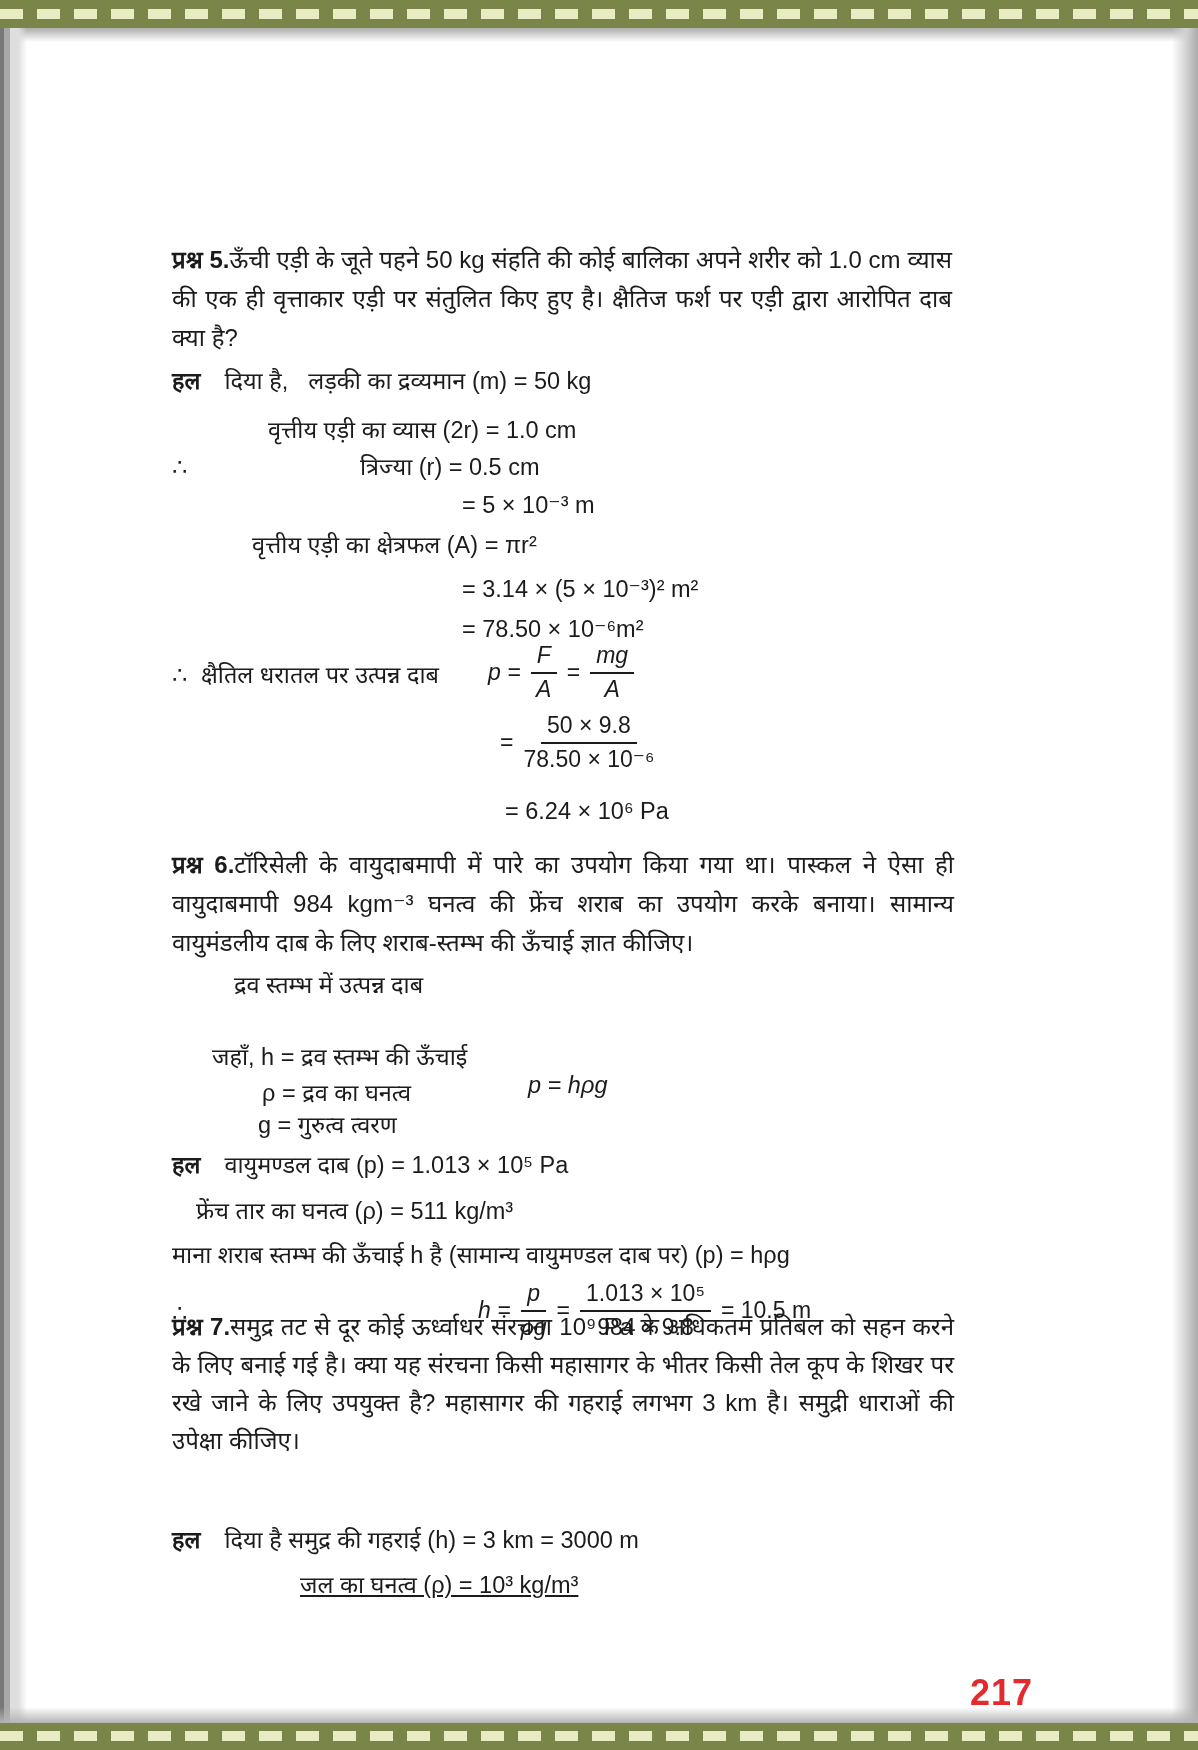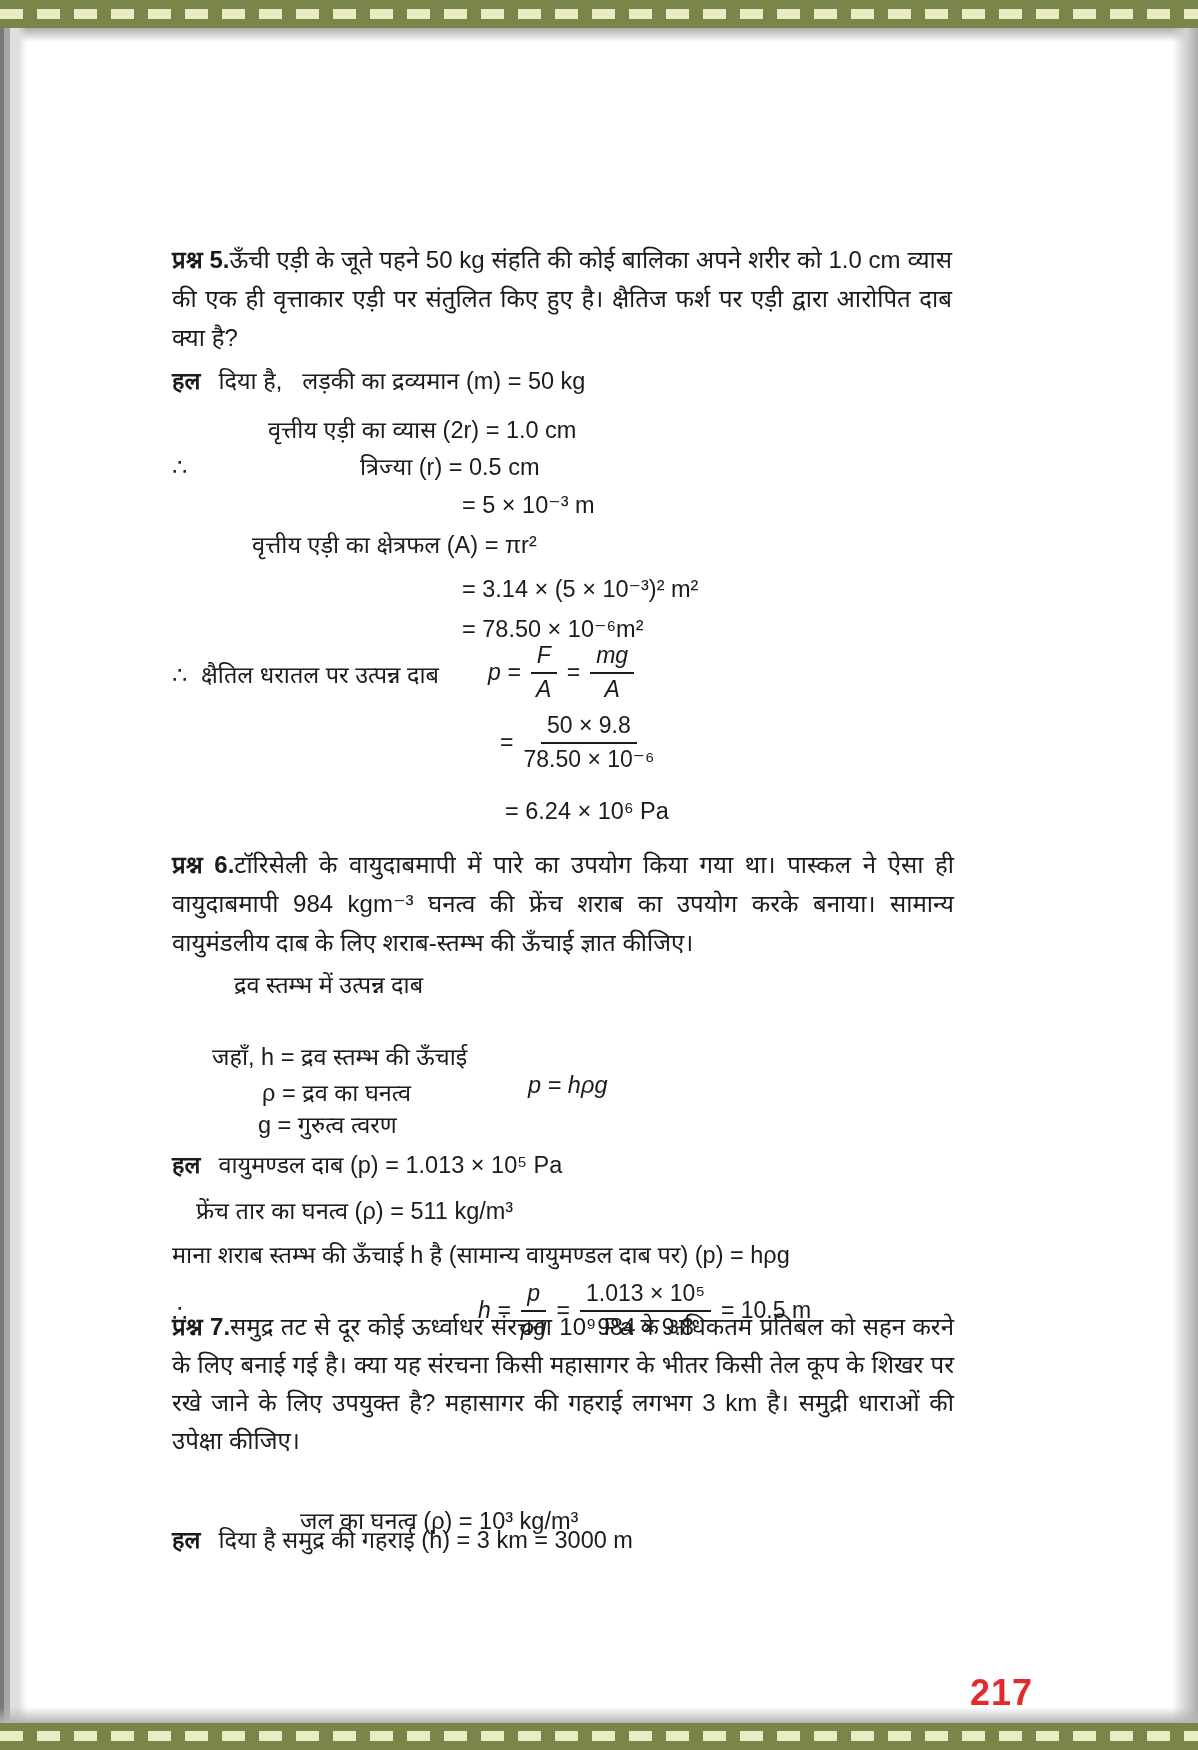--- a/index.html
+++ b/index.html
@@ -22,21 +22,21 @@
     background:linear-gradient(to top,#b4b4b4,rgba(255,255,255,0));}
   .shadow-left{position:absolute;left:0;top:28px;height:1695px;width:28px;
     background:linear-gradient(to right,#787878 0 4px,#a8a8a8 4px 10px,#dedede 10px 18px,rgba(255,255,255,0) 27px);}
   .shadow-right{position:absolute;right:0;top:28px;height:1695px;width:26px;
     background:linear-gradient(to left,#ababab,#d2d2d2 45%,rgba(255,255,255,0));}
   .para{position:absolute;text-align:justify;text-align-last:left;
     font-size:24px;line-height:39px;}
   .row{position:absolute;white-space:nowrap;font-size:23.5px;line-height:1.3;}
   .flexrow{display:flex;align-items:baseline;}
   .qlabel{font-weight:700;}
-  .sol-label{font-weight:700;margin-right:18px;}
+  .sol-label{font-weight:700;margin-right:24px;}
   .gap24{margin-right:20px;}
   .frow{position:absolute;display:flex;align-items:center;gap:10px;
     font-size:23px;white-space:nowrap;}
   .it{font-style:italic;}
   .up{font-style:normal;}
   .frac{display:inline-flex;flex-direction:column;align-items:center;line-height:1.2;}
   .frac .num{padding:0 6px 2px;border-bottom:2px solid #1b1b1b;}
   .frac .den{padding-top:2px;}
   .pagenum{position:absolute;left:970px;top:1672px;font-size:36px;font-weight:700;
     color:#e32b2f;letter-spacing:1px;text-align:right;}
@@ -145,15 +145,15 @@
 
 <div class="para" style="left:172px;top:1308px;width:782px;line-height:38px;">
   <span class="qlabel">प्रश्न 7.</span><span>समुद्र तट से दूर कोई ऊर्ध्वाधर संरचना 10⁹ Pa के अधिकतम प्रतिबल को सहन करने के लिए बनाई गई है। क्या यह संरचना किसी महासागर के भीतर किसी तेल कूप के शिखर पर रखे जाने के लिए उपयुक्त है? महासागर की गहराई लगभग 3 km है। समुद्री धाराओं की उपेक्षा कीजिए।</span>
 </div>
 
 <div class="row flexrow" style="left:172px;top:1525px;">
   <span class="sol-label">हल</span>
   <span>दिया है समुद्र की गहराई (h) = 3 km = 3000 m</span>
 </div>
 
-<div class="row" style="left:300px;top:1506px;">जल का घनत्व (ρ) = 10³ kg/m³</div>
+<div class="row" style="left:300px;top:1570px;text-decoration:underline;">जल का घनत्व (ρ) = 10³ kg/m³</div>
 
 <div class="pagenum">217</div>
 
 </body></html>

